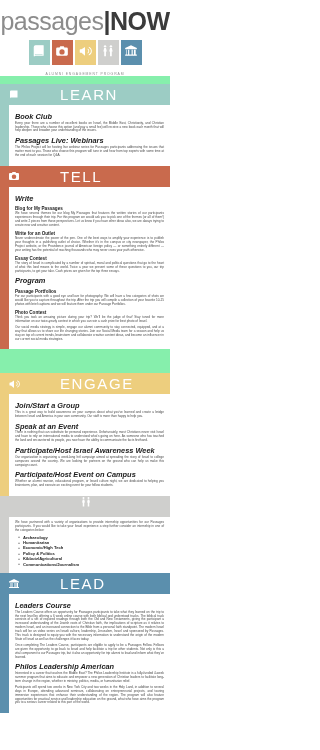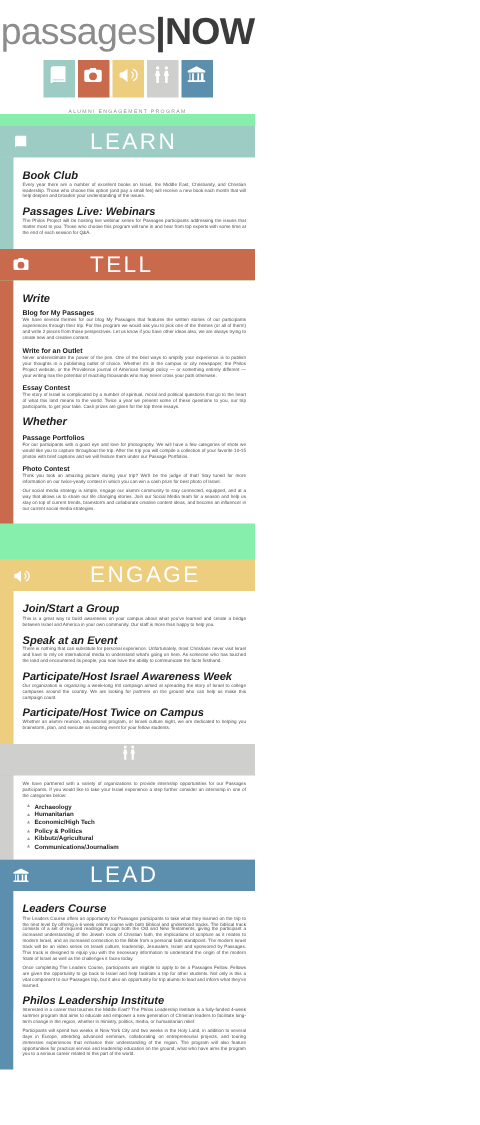--- a/index.html
+++ b/index.html
@@ -145,21 +145,21 @@
       <div class="sect">
         <div class="stripe" style="background: rgb(201, 106, 77);"></div>
         <div class="sbody">
           <h3 class="h-major">Write</h3>
           <h4 class="h-minor">Blog for My Passages</h4>
           <p class="body">We have several themes for our blog My Passages that features the written stories of our participants experiences through their trip. For this program we would ask you to pick one of the themes (or all of them!) and write 2 pieces from those perspectives. Let us know if you have other ideas also, we are always trying to create new and creative content.</p>
           <h4 class="h-minor">Write for an Outlet</h4>
           <p class="body">Never underestimate the power of the pen. One of the best ways to amplify your experience is to publish your thoughts in a publishing outlet of choice. Whether it's in the campus or city newspaper, the Philos Project website, or the Providence journal of American foreign policy — or something entirely different — your writing has the potential of reaching thousands who may never cross your path otherwise.</p>
           <h4 class="h-minor">Essay Contest</h4>
           <p class="body">The story of Israel is complicated by a number of spiritual, moral and political questions that go to the heart of what this land means to the world. Twice a year we present some of these questions to you, our trip participants, to get your take. Cash prizes are given for the top three essays.</p>
-          <h3 class="h-major">Whether</h3>
+          <h3 class="h-major">Program</h3>
           <h4 class="h-minor">Passage Portfolios</h4>
           <p class="body">For our participants with a good eye and love for photography. We will have a few categories of shots we would like you to capture throughout the trip. After the trip you will compile a collection of your favorite 10-15 photos with brief captions and we will feature them under our Passage Portfolios.</p>
           <h4 class="h-minor">Photo Contest</h4>
           <p class="body">Think you took an amazing picture during your trip? We'll be the judge of that! Stay tuned for more information on our twice-yearly contest in which you can win a cash prize for best photo of Israel.</p>
           <p class="body">Our social media strategy is simple, engage our alumni community to stay connected, equipped, and at a way that allows us to share our life changing stories. Join our Social Media team for a season and help us stay on top of current trends, brainstorm and collaborate creative content ideas, and become an influencer in our current social media strategies.</p>
         </div>
       </div>
       <div class="band" style="background: rgb(237, 206, 126); margin-top: 24px;">
         <span class="bicon">
           <svg viewBox="0 0 24 24">
@@ -170,21 +170,21 @@
       </div>
       <div class="sect">
         <div class="stripe" style="background: rgb(237, 206, 126);"></div>
         <div class="sbody">
           <h3 class="h-major">Join/Start a Group</h3>
           <p class="body">This is a great way to build awareness on your campus about what you've learned and create a bridge between Israel and America in your own community. Our staff is more than happy to help you.</p>
           <h3 class="h-major">Speak at an Event</h3>
           <p class="body">There is nothing that can substitute for personal experience. Unfortunately, most Christians never visit Israel and have to rely on international media to understand what's going on here. As someone who has touched the land and encountered its people, you now have the ability to communicate the facts firsthand.</p>
           <h3 class="h-major">Participate/Host Israel Awareness Week</h3>
           <p class="body">Our organization is organizing a week-long Intl campaign aimed at spreading the story of Israel to college campuses around the country. We are looking for partners on the ground who can help us make this campaign count.</p>
-          <h3 class="h-major">Participate/Host Twice on Campus</h3>
+          <h3 class="h-major">Participate/Host Event on Campus</h3>
           <p class="body">Whether an alumni reunion, educational program, or Israeli culture night, we are dedicated to helping you brainstorm, plan, and execute an exciting event for your fellow students.</p>
         </div>
       </div>
       <div class="band" style="background: rgb(207, 207, 205); flex-direction: column;">
         <span class="bicon">
           <svg viewBox="0 0 24 24">
             <circle cx="7" cy="4" r="2"></circle>
             <path d="M5.5 7h3l1.5 6h-1.5v8h-3v-8H4z"></path>
             <circle cx="17" cy="4" r="2"></circle>
             <path d="M15.5 7h3l1.5 6h-1.5v8h-3v-8H14z"></path>
@@ -213,20 +213,20 @@
           </svg>
         </span>
         <span class="btitle">LEAD</span>
       </div>
       <div class="sect">
         <div class="stripe" style="background: rgb(91, 143, 173);"></div>
         <div class="sbody">
           <h3 class="h-major">Leaders Course</h3>
           <p class="body">The Leaders Course offers an opportunity for Passages participants to take what they learned on the trip to the next level by offering a 6 week online course with both biblical and understood tracks. The biblical track consists of a set of required readings through both the Old and New Testaments, giving the participant a increased understanding of the Jewish roots of Christian faith, the implications of scripture as it relates to modern Israel, and an increased connection to the Bible from a personal faith standpoint. The modern Israel track will be an video series on Israeli culture, leadership, Jerusalem, Israel and sponsored by Passages. This track is designed to equip you with the necessary information to understand the origin of the modern State of Israel as well as the challenges it faces today.</p>
           <p class="body">Once completing The Leaders Course, participants are eligible to apply to be a Passages Fellow. Fellows are given the opportunity to go back to Israel and help facilitate a trip for other students. Not only is this a vital component to our Passages trip, but it also an opportunity for trip alumni to lead and inform what they've learned.</p>
-          <h3 class="h-major">Philos Leadership Institute</h3>
+          <h3 class="h-major">Philos Leadership American</h3>
           <p class="body">Interested in a career that touches the Middle East? The Philos Leadership Institute is a fully-funded 4-week summer program that aims to educate and empower a new generation of Christian leaders to facilitate long-term change in the region, whether in ministry, politics, media, or humanitarian relief.</p>
           <p class="body">Participants will spend two weeks in New York City and two weeks in the Holy Land, in addition to several days in Europe, attending advanced seminars, collaborating on entrepreneurial projects, and touring immersive experiences that enhance their understanding of the region. The program will also feature opportunities for practical service and leadership education on the ground, what who have aims the program you to a serious career related to this part of the world.</p>
         </div>
       </div>
     </div>
 
 </div>
 
 </body></html>

